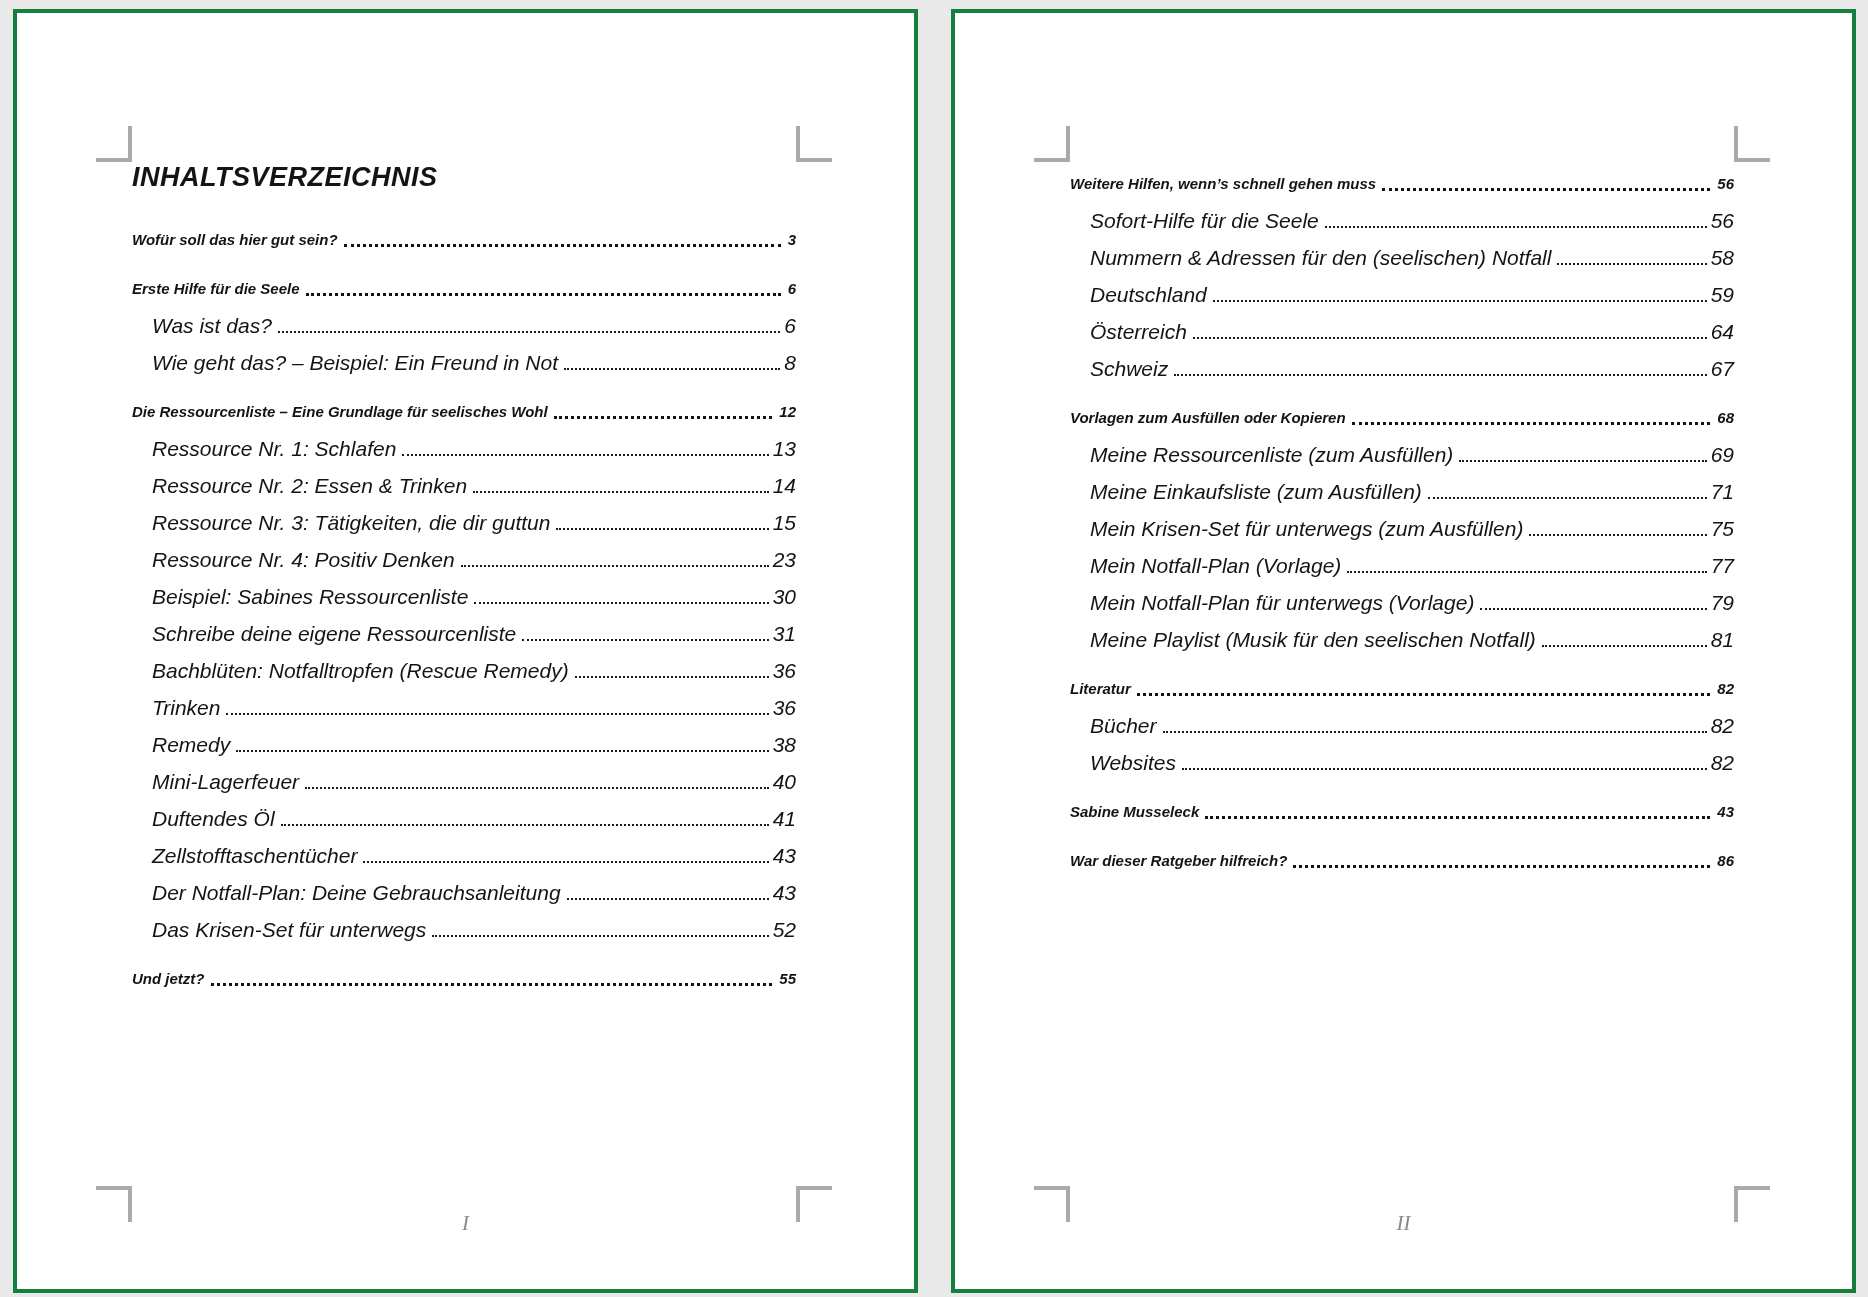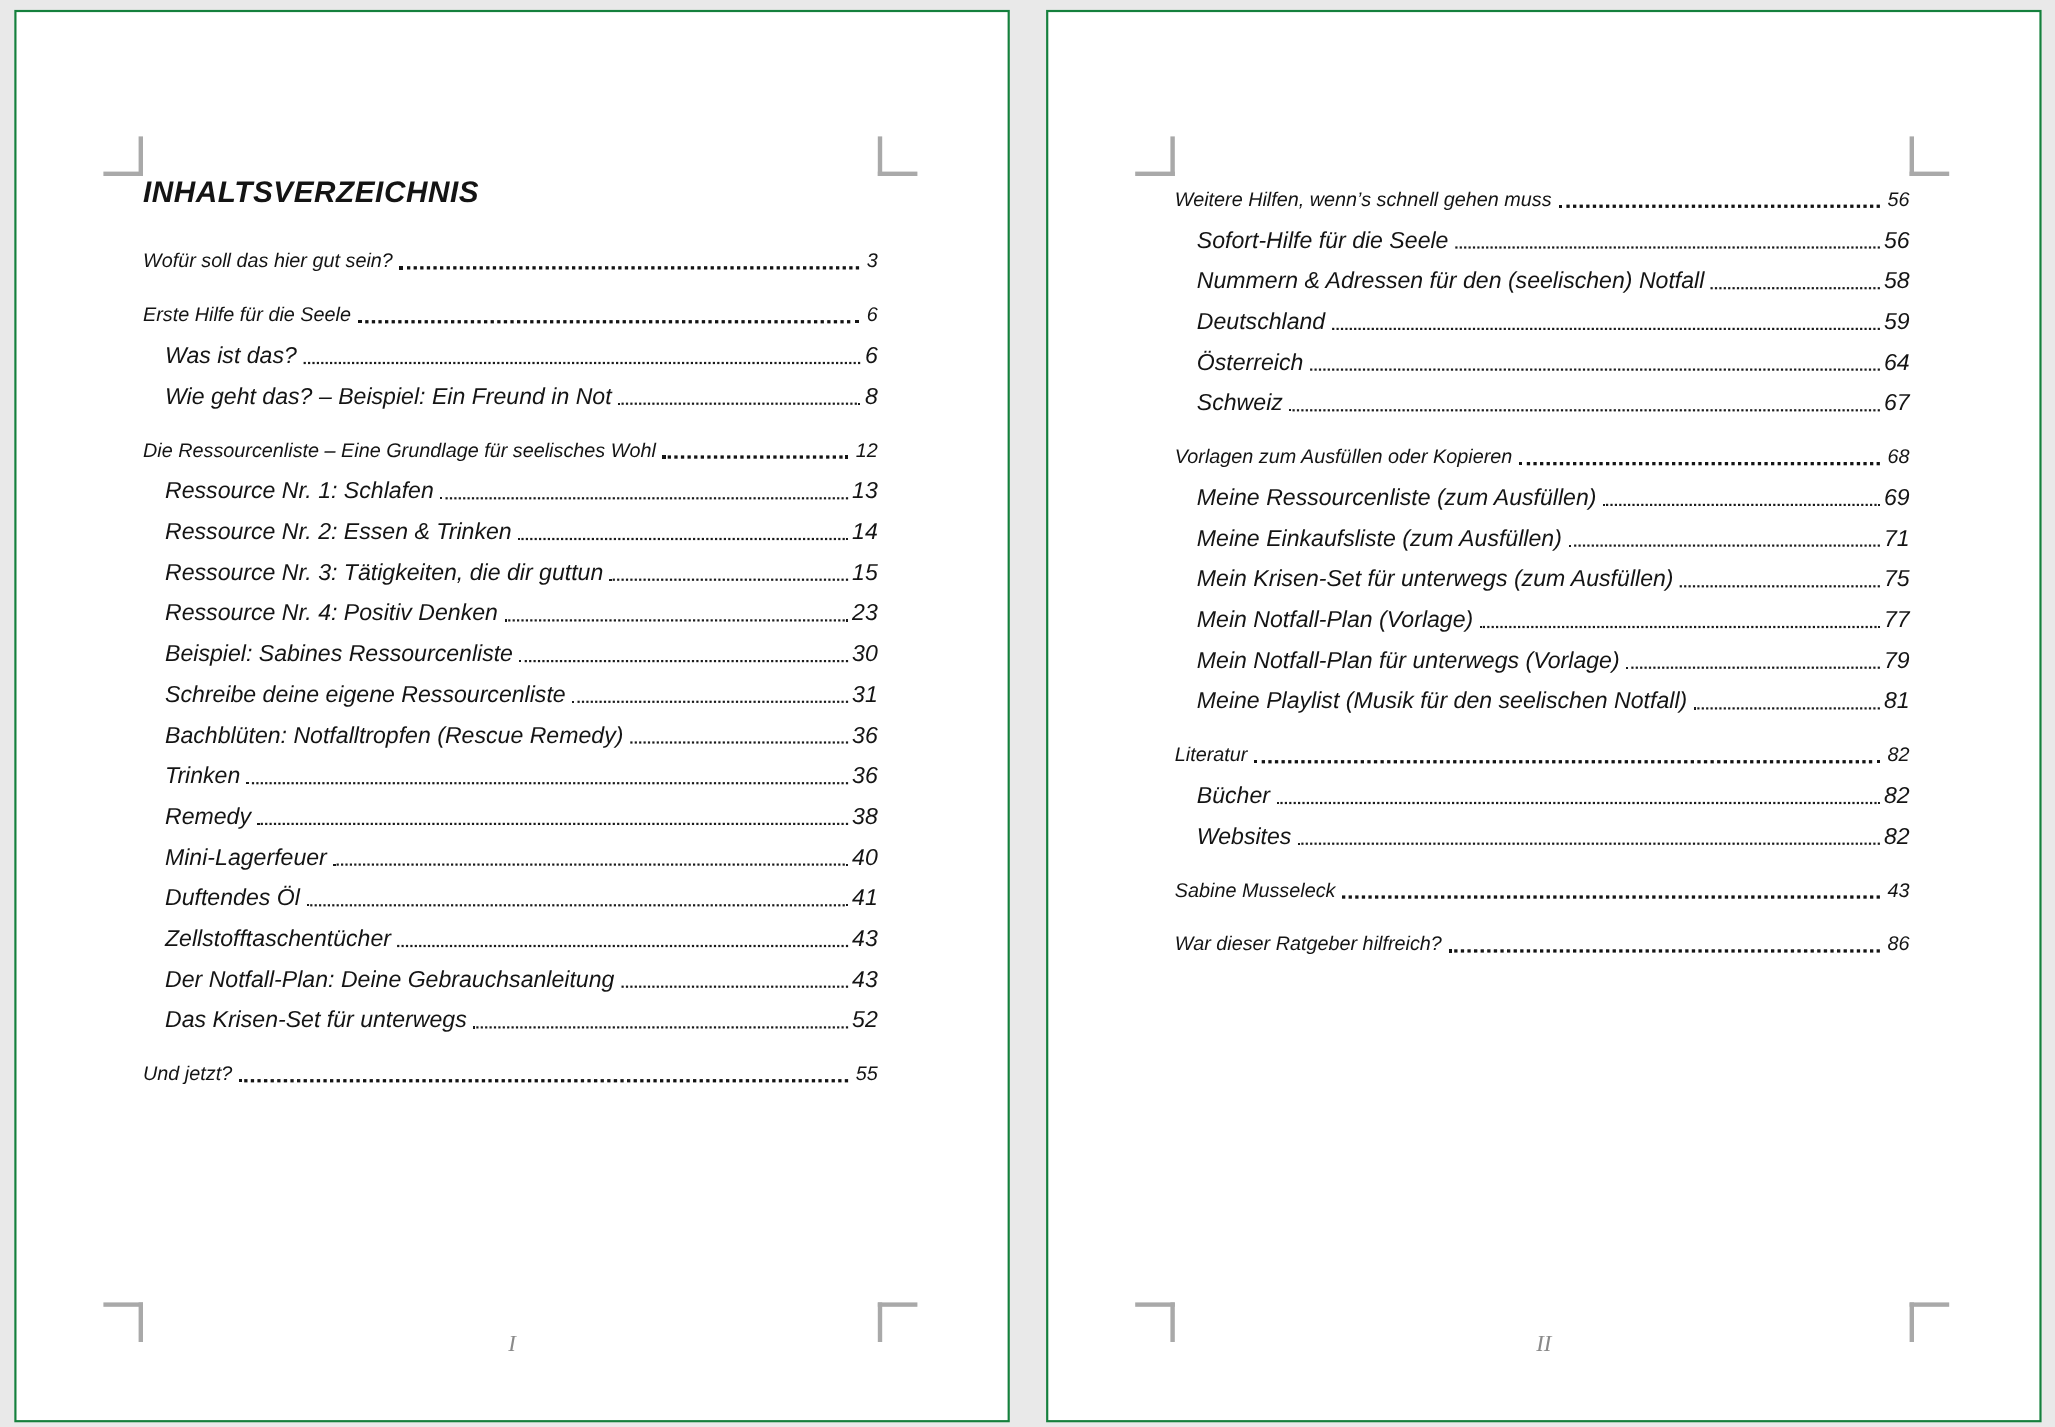--- a/index.html
+++ b/index.html
@@ -4,21 +4,21 @@
 <style>
   html,body{margin:0;padding:0;}
   body{
     width:1868px;height:1297px;position:relative;overflow:hidden;
     background:#e9e9e9;
     font-family:"Liberation Sans","DejaVu Sans",sans-serif;
     color:#141414;
   }
   .page{
     position:absolute;top:9px;height:1284px;width:905px;
-    background:#ffffff;border:2px solid #15803d;box-sizing:border-box;
+    background:#ffffff;border:4px solid #15803d;box-sizing:border-box;
   }
   .page.left{left:13px;}
   .page.right{left:951px;}
   .content{
     position:absolute;top:149px;left:115px;right:118px;bottom:90px;
   }
   .toc-title{
     font-size:27px;font-weight:bold;font-style:italic;
     letter-spacing:.5px;height:34px;line-height:30px;white-space:nowrap;
   }
@@ -27,21 +27,21 @@
     display:flex;align-items:flex-end;height:23px;cursor:default;
   }
   .row .lbl{white-space:nowrap;font-style:italic;line-height:23px;}
   .row .dots{
     flex:1;min-width:10px;margin:0 2px 4px 6px;
     border-bottom:2.5px dotted #1a1a1a;
   }
   .row .num{font-style:italic;line-height:23px;padding-left:2px;}
   .row.lvl2{margin-top:14px;font-size:21px;}
   .row.lvl2 .lbl{padding-left:20px;}
-  .row.lvl1{margin-top:26px;font-size:18px;font-weight:normal;text-align:center;}
+  .row.lvl1{margin-top:26px;font-size:15px;font-weight:bold;text-align:center;}
   .row.lvl1 .dots{border-bottom:3.5px dotted #141414;margin-bottom:4px;}
   .row.lvl1 .num{padding-left:5px;}
   .page.left .row.first{margin-top:32px;}
   .page.right .row.first{margin-top:10px;}
   .footer{
     position:absolute;left:0;right:0;top:1198px;text-align:center;
     font-family:"Liberation Serif","DejaVu Serif",serif;
     font-style:italic;font-size:21px;color:#8a8a8a;
   }
   

